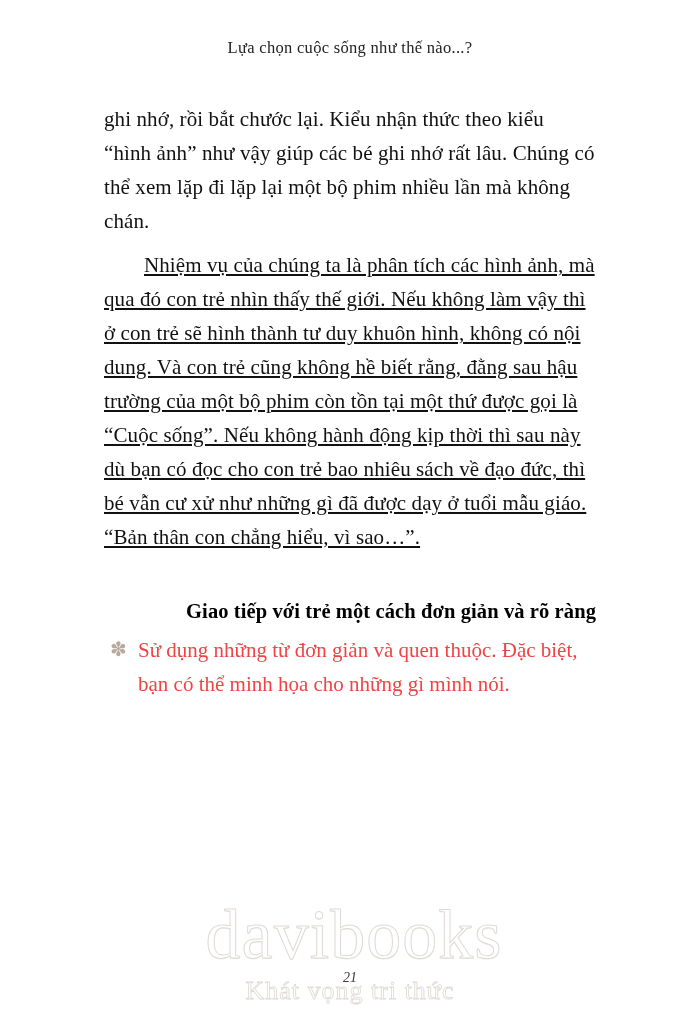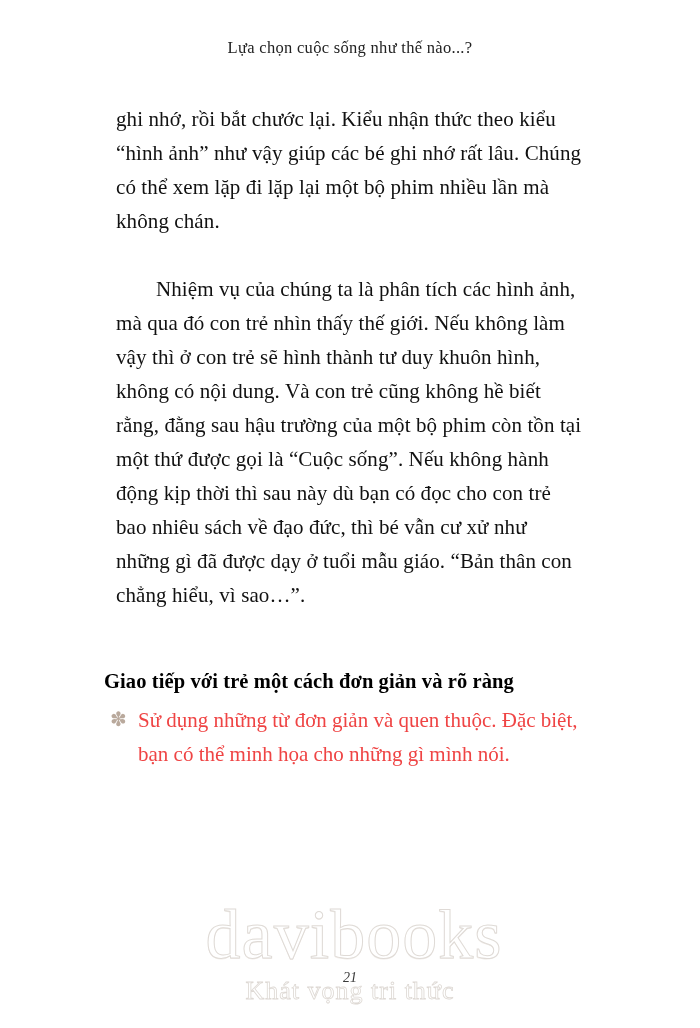--- a/index.html
+++ b/index.html
@@ -24,39 +24,41 @@
   }
   .running-head {
     text-align: center;
     font-size: 16.5px;
     letter-spacing: 0.3px;
     color: #222;
     margin: 0 0 44px 0;
     font-family: "Liberation Serif", serif;
   }
   .body-text p {
-    margin: 12px;
+    margin: 0;
     font-size: 21px;
     line-height: 1.62;
     text-align: left;
     color: #111;
     letter-spacing: 0.1px;
   }
   .body-text p.indent {
     text-indent: 40px;
+    text-decoration: underline;
   }
   .para-gap {
     height: 10px;
   }
   .section-heading {
     font-size: 20.5px;
     font-weight: bold;
     margin: 36px 0 10px 0;
     color: #000;
     letter-spacing: 0.1px;
+    text-align: right;
   }
   .bullet-list {
     margin: 0;
     padding: 0;
     list-style: none;
   }
   .bullet-item {
     display: flex;
     align-items: flex-start;
     font-size: 21px;

